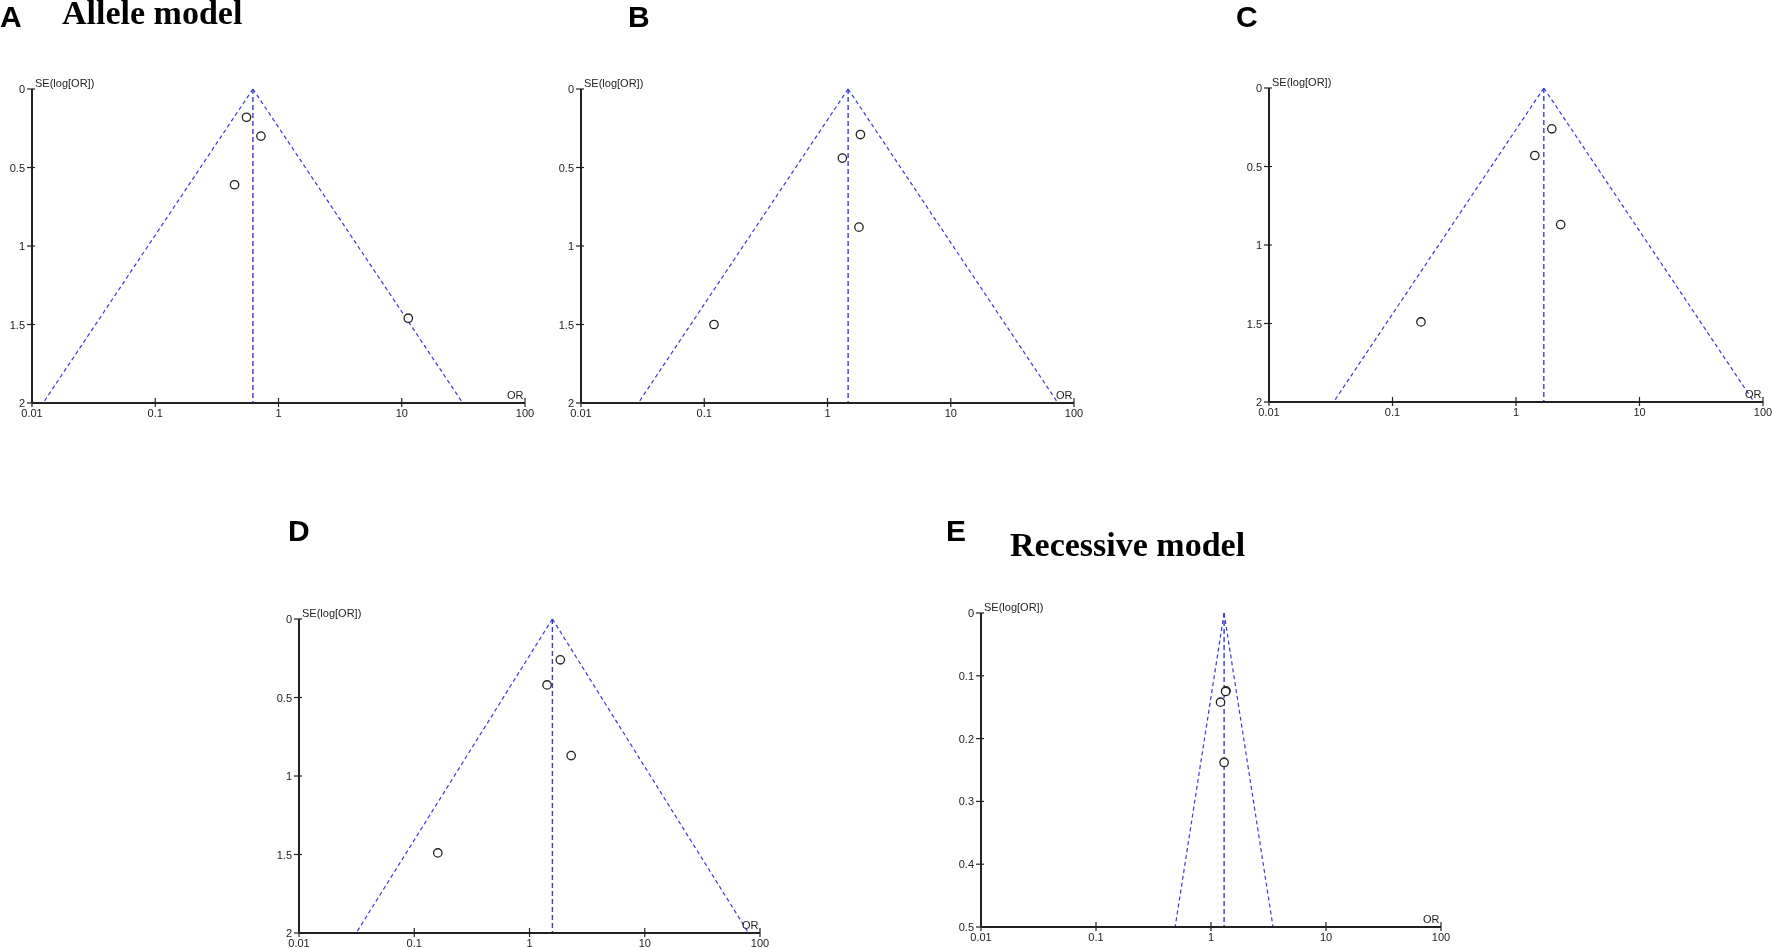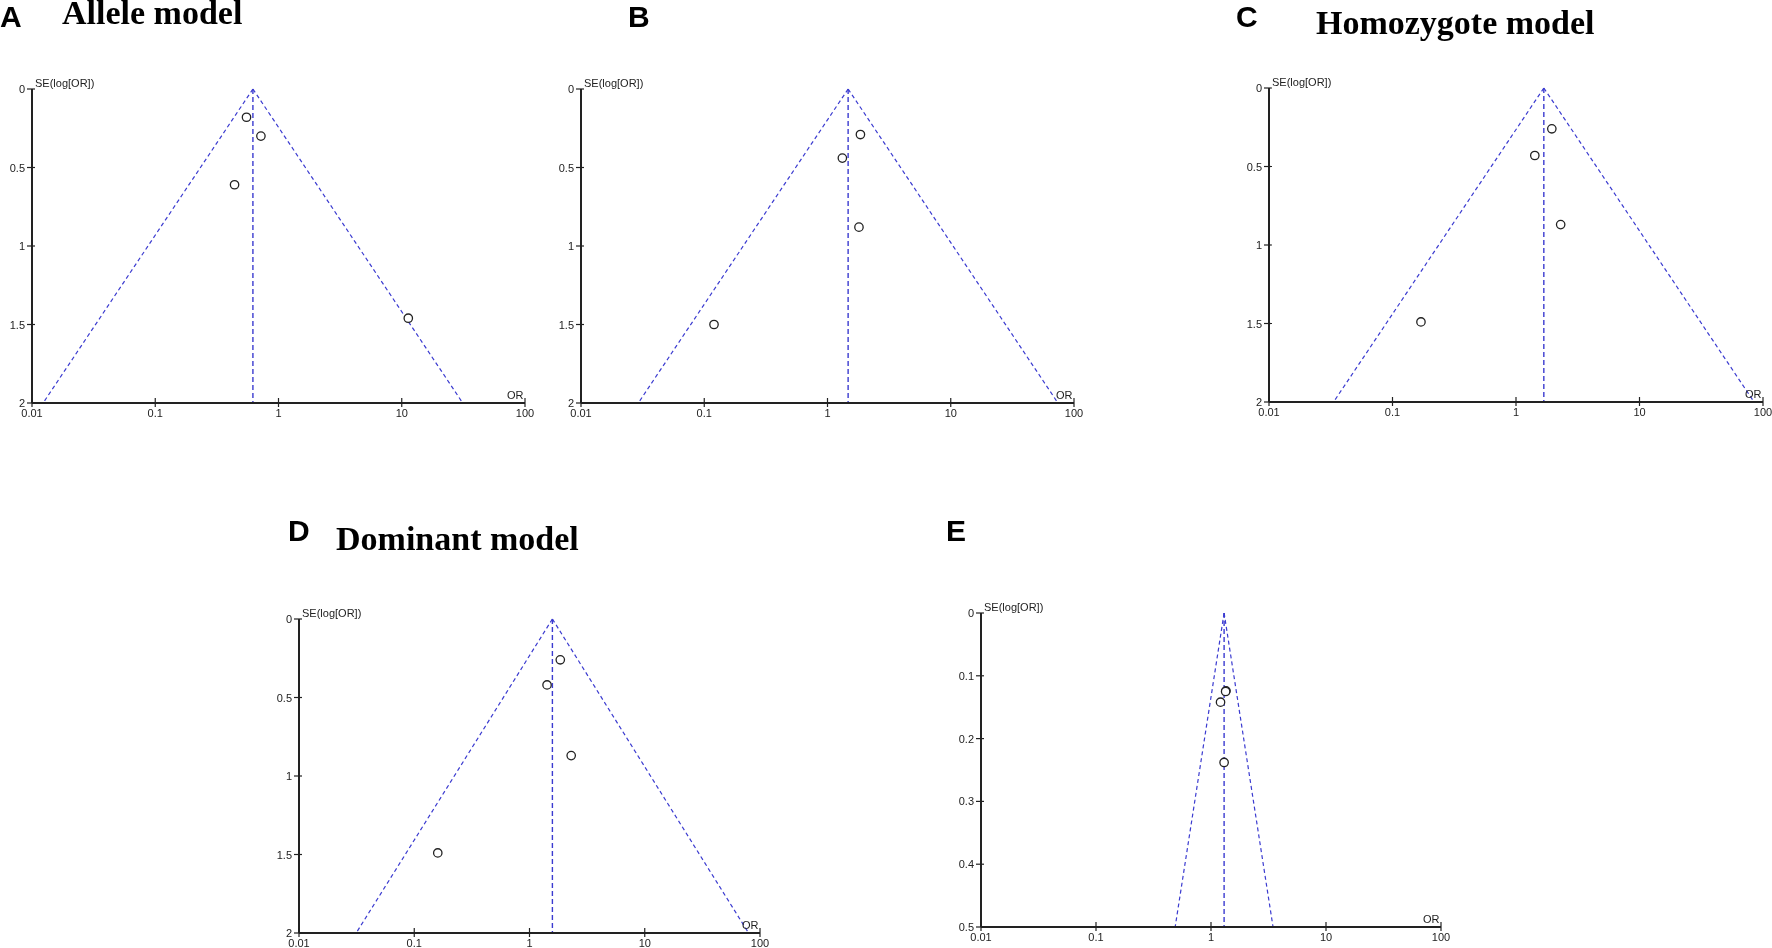--- a/index.html
+++ b/index.html
@@ -95,21 +95,20 @@
         <circle cx="300.4289155256714" cy="134.53" r="4.2" fill="#fff" stroke="#222222" stroke-width="1.3"></circle>
         <circle cx="282.360737021121" cy="158.07999999999998" r="4.2" fill="#fff" stroke="#222222" stroke-width="1.3"></circle>
         <circle cx="298.96233625398247" cy="227.16" r="4.2" fill="#fff" stroke="#222222" stroke-width="1.3"></circle>
         <circle cx="154.00908857536973" cy="324.5" r="4.2" fill="#fff" stroke="#222222" stroke-width="1.3"></circle>
       </g>
     </svg>
 </div>
 
 <div class="panel" style="left:1160px;top:0;width:612px;height:420px;">
   <div class="letter" style="left:76px;top:2px;">C</div>
-  <div class="title" style="left:156px;top:6px;">Homozygote model</div>
   <svg width="612" height="420">
       <g>
         <line x1="383.82569629314406" y1="88" x2="173.5750517141418" y2="402" stroke="#3b3bd0" stroke-width="1.2" stroke-dasharray="4,3"></line>
         <line x1="383.82569629314406" y1="88" x2="594.0763408721464" y2="402" stroke="#3b3bd0" stroke-width="1.2" stroke-dasharray="4,3"></line>
         <line x1="383.82569629314406" y1="88" x2="383.82569629314406" y2="402" stroke="#3b3bd0" stroke-width="1.4" stroke-dasharray="5,3"></line>
       </g>
       <g>
         <line x1="109" y1="88" x2="109" y2="402" stroke="#222222" stroke-width="2"></line>
         <line x1="109" y1="402" x2="603" y2="402" stroke="#222222" stroke-width="2"></line>
         <line x1="104" y1="88" x2="112" y2="88" stroke="#222222" stroke-width="1.2"></line>
@@ -139,21 +138,20 @@
         <circle cx="391.81927450327095" cy="128.82" r="4.2" fill="#fff" stroke="#222222" stroke-width="1.3"></circle>
         <circle cx="374.80761053130743" cy="155.51" r="4.2" fill="#fff" stroke="#222222" stroke-width="1.3"></circle>
         <circle cx="400.67338774817273" cy="224.59" r="4.2" fill="#fff" stroke="#222222" stroke-width="1.3"></circle>
         <circle cx="260.96044179021686" cy="321.93" r="4.2" fill="#fff" stroke="#222222" stroke-width="1.3"></circle>
       </g>
     </svg>
 </div>
 
 <div class="panel" style="left:260px;top:440px;width:560px;height:508px;">
   <div class="letter" style="left:28px;top:76px;">D</div>
-  <div class="title" style="left:76px;top:82px;">Dominant model</div>
   <svg width="560" height="508">
       <g>
         <line x1="292.3952292714972" y1="179" x2="96.18966823724611" y2="493" stroke="#3b3bd0" stroke-width="1.2" stroke-dasharray="4,3"></line>
         <line x1="292.3952292714972" y1="179" x2="488.6007903057483" y2="493" stroke="#3b3bd0" stroke-width="1.2" stroke-dasharray="4,3"></line>
         <line x1="292.3952292714972" y1="179" x2="292.3952292714972" y2="493" stroke="#3b3bd0" stroke-width="1.4" stroke-dasharray="5,3"></line>
       </g>
       <g>
         <line x1="39" y1="179" x2="39" y2="493" stroke="#222222" stroke-width="2"></line>
         <line x1="39" y1="493" x2="500" y2="493" stroke="#222222" stroke-width="2"></line>
         <line x1="34" y1="179" x2="42" y2="179" stroke="#222222" stroke-width="1.2"></line>
@@ -183,20 +181,21 @@
         <circle cx="300.2915416984473" cy="219.82" r="4.2" fill="#fff" stroke="#222222" stroke-width="1.3"></circle>
         <circle cx="287.05123169014723" cy="244.94" r="4.2" fill="#fff" stroke="#222222" stroke-width="1.3"></circle>
         <circle cx="311.1891331010276" cy="315.59000000000003" r="4.2" fill="#fff" stroke="#222222" stroke-width="1.3"></circle>
         <circle cx="177.77482800109533" cy="412.93" r="4.2" fill="#fff" stroke="#222222" stroke-width="1.3"></circle>
       </g>
     </svg>
 </div>
 
 <div class="panel" style="left:920px;top:440px;width:560px;height:508px;">
   <div class="letter" style="left:26px;top:76px;">E</div>
+  <div class="title" style="left:90px;top:88px;">Recessive model</div>
   <svg width="560" height="508">
       <g>
         <line x1="304.10348551528625" y1="173" x2="255.15849740478976" y2="487" stroke="#3b3bd0" stroke-width="1.2" stroke-dasharray="4,3"></line>
         <line x1="304.10348551528625" y1="173" x2="353.0484736257827" y2="487" stroke="#3b3bd0" stroke-width="1.2" stroke-dasharray="4,3"></line>
         <line x1="304.10348551528625" y1="173" x2="304.10348551528625" y2="487" stroke="#3b3bd0" stroke-width="1.4" stroke-dasharray="5,3"></line>
       </g>
       <g>
         <line x1="61" y1="173" x2="61" y2="487" stroke="#222222" stroke-width="2"></line>
         <line x1="61" y1="487" x2="521" y2="487" stroke="#222222" stroke-width="2"></line>
         <line x1="56" y1="173" x2="64" y2="173" stroke="#222222" stroke-width="1.2"></line>

